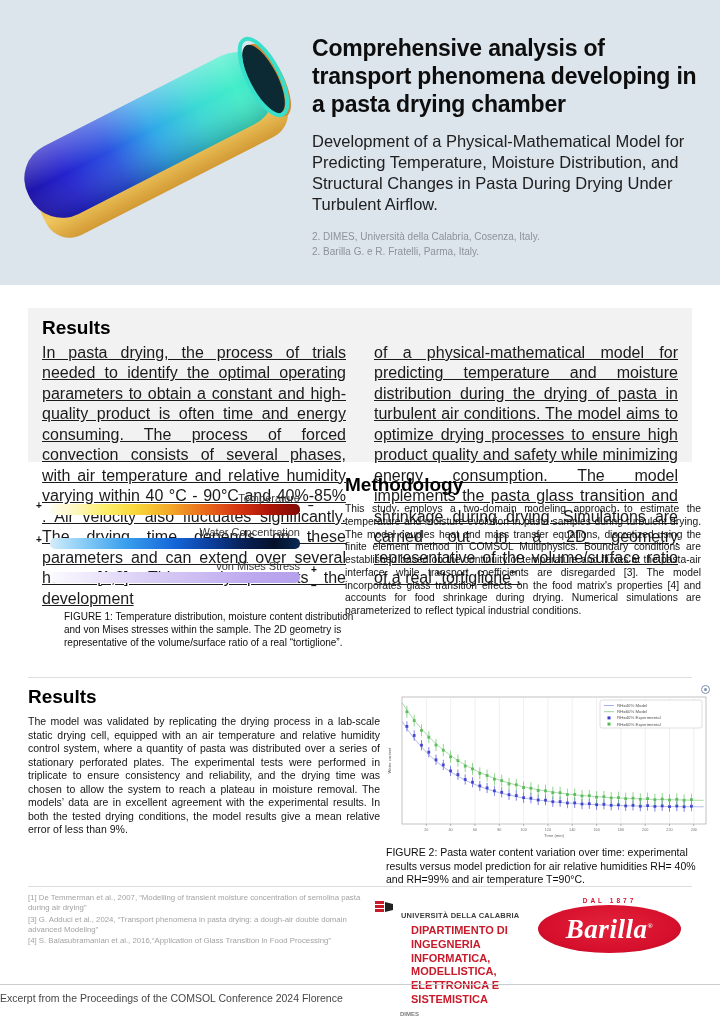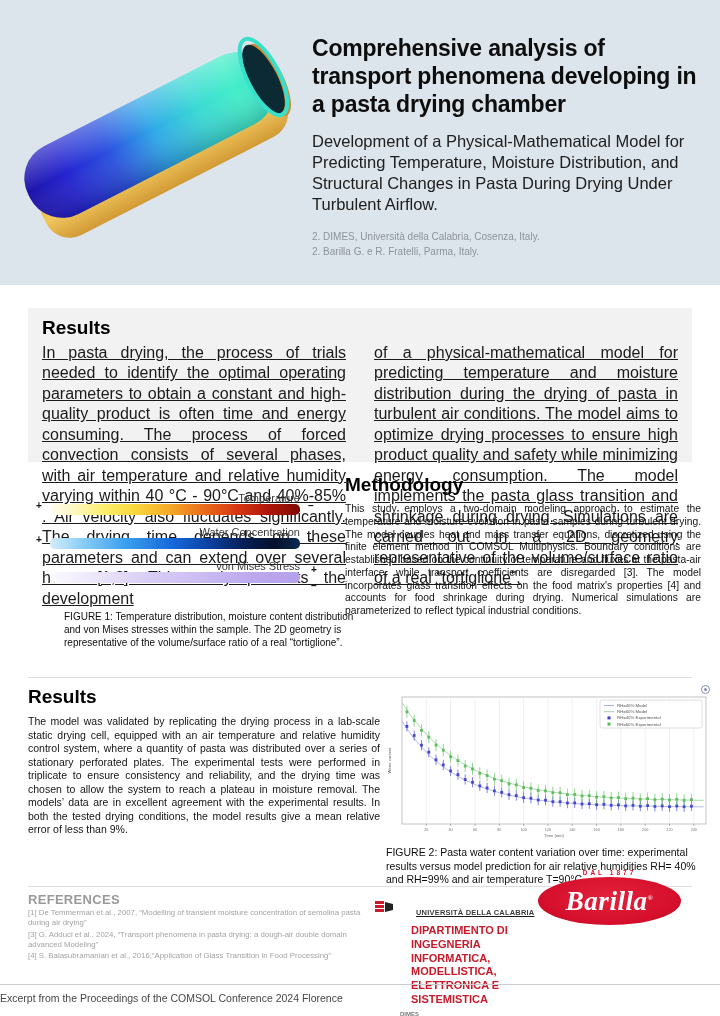--- a/index.html
+++ b/index.html
@@ -62,26 +62,26 @@
   #fig2-chart{margin-top:9px;width:326px;height:146px;}
   .fig2-caption{margin-top:7px;width:322px;font-size:10.5px;line-height:1.3;color:#0d0d0d;}
 
   
   .refs{position:absolute;left:28px;top:892px;width:338px;}
   .refs-h{font-size:13px;font-weight:bold;color:#9a9a9a;letter-spacing:0.3px;}
   .ref-item{font-size:7.8px;color:#a3a3a3;line-height:1.32;margin-top:1px;}
 
   
   .unical{position:absolute;left:375px;top:901px;width:168px;}
-  .unical-top{display:flex;align-items:center;gap:21px;text-decoration:underline;}
+  .unical-top{display:flex;align-items:flex-end;gap:6px;}
   .unical-name{font-size:7.5px;font-weight:bold;color:#3c3c3c;letter-spacing:0.2px;margin-top:3px;}
   .unical-dept{margin-left:36px;margin-top:4px;width:122px;font-size:11px;font-weight:bold;
                color:var(--unical-red,#c81a2b);line-height:1.25;text-transform:uppercase;}
   .unical-abbr{margin-left:25px;margin-top:4px;font-size:6px;font-weight:bold;color:#7c7c7c;}
-  .barilla{position:absolute;left:537px;top:869px;width:145px;text-align:center;}
+  .barilla{position:absolute;left:537px;top:897px;width:145px;text-align:center;}
   .barilla-dal{font-size:6.5px;font-weight:bold;color:var(--barilla-red,#d50f2c);letter-spacing:3px;}
   .barilla-ellipse{margin:1px auto 0 auto;width:143px;height:48px;border-radius:50%;
        background:radial-gradient(ellipse at 50% 42%,#e4223a 0%,var(--barilla-red,#d50f2c) 65%,#b30c22 100%);
        display:flex;align-items:center;justify-content:center;}
   .barilla-word{color:#fff;font-size:27px;font-weight:bold;font-style:italic;
                 font-family:"Liberation Serif",serif;letter-spacing:0.5px;}
   .barilla-reg{color:#fff;font-size:7px;vertical-align:super;font-style:normal;}
 
   
   .footer{position:absolute;left:0;top:984px;width:720px;border-top:1px solid #cccccc;
@@ -392,21 +392,20 @@
           <text x="231" y="32.5" font-size="4.3" fill="#555">RH=60% Experimental</text>
           <text x="168" y="144" font-size="4.2" fill="#666" text-anchor="middle">Time (min)</text>
           <text transform="translate(5,67.5) rotate(-90)" font-size="4.2" fill="#666" text-anchor="middle">Water content</text>
         </svg></div>
     <div class="fig2-caption">FIGURE 2:  Pasta water content variation over time: experimental results versus model prediction for air relative humidities RH= 40% and RH=99% and air temperature T=90°C.</div>
   </div>
 
   <div class="divider div2"></div>
 
   <div class="refs">
-    <div class="refs-h">REFERENCES</div>
     <div class="ref-item">[1] De Temmerman et al., 2007,  “Modelling of transient moisture concentration of semolina pasta during air drying”</div>
     <div class="ref-item">[3] G. Adduci et al., 2024, “Transport phenomena in pasta drying: a dough-air double domain advanced Modeling”</div>
     <div class="ref-item">[4] S. Balasubramanian et al., 2016,“Application of Glass Transition in Food Processing”</div>
   </div>
 
   <div class="unical">
     <div class="unical-top">
       <span>
         <svg width="20" height="15" viewBox="0 0 20 15">
           <rect x="0" y="0" width="9" height="3" fill="#c81a2b"></rect>

